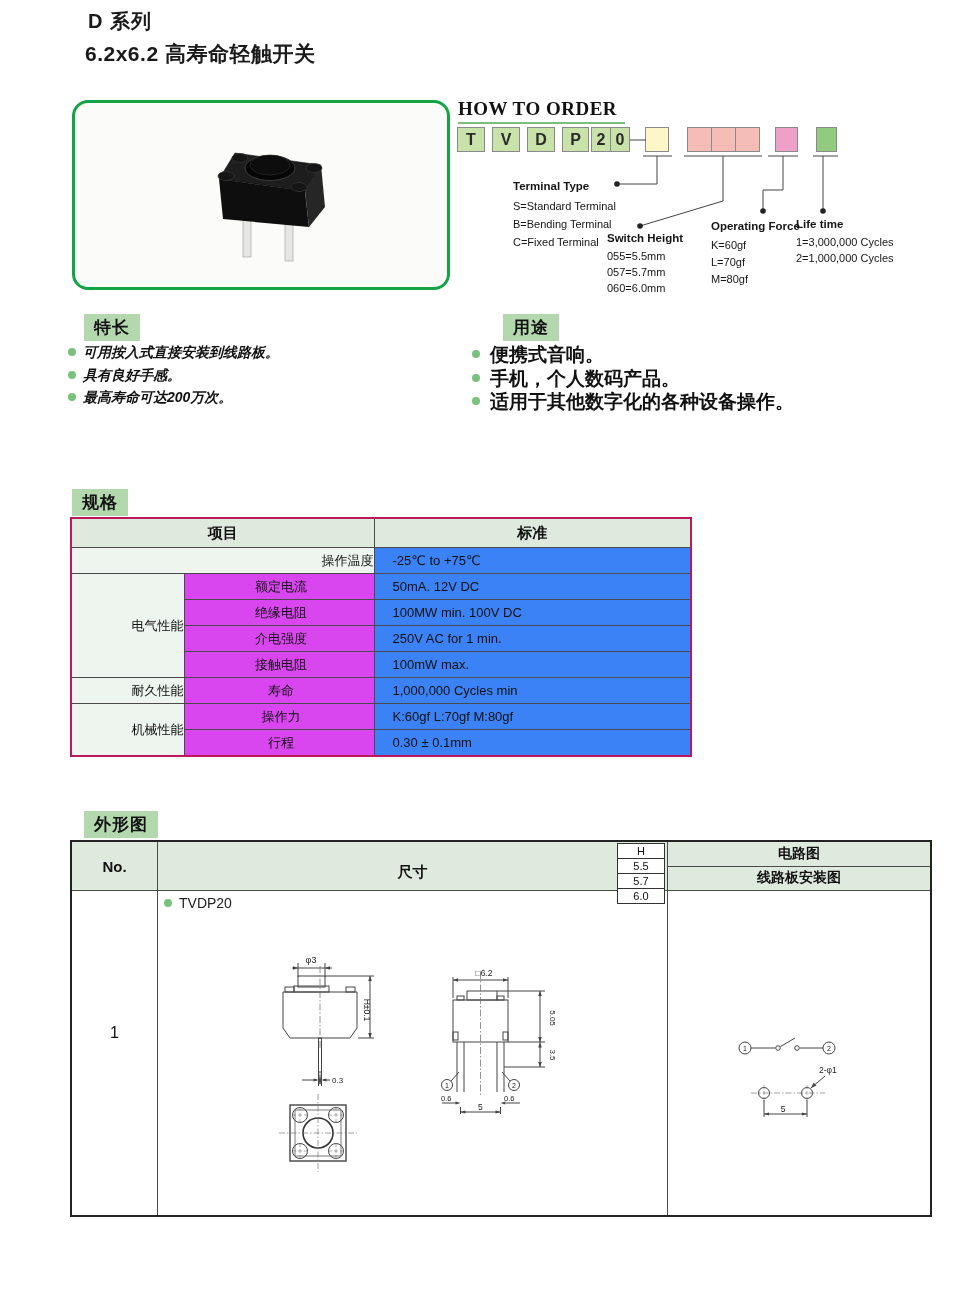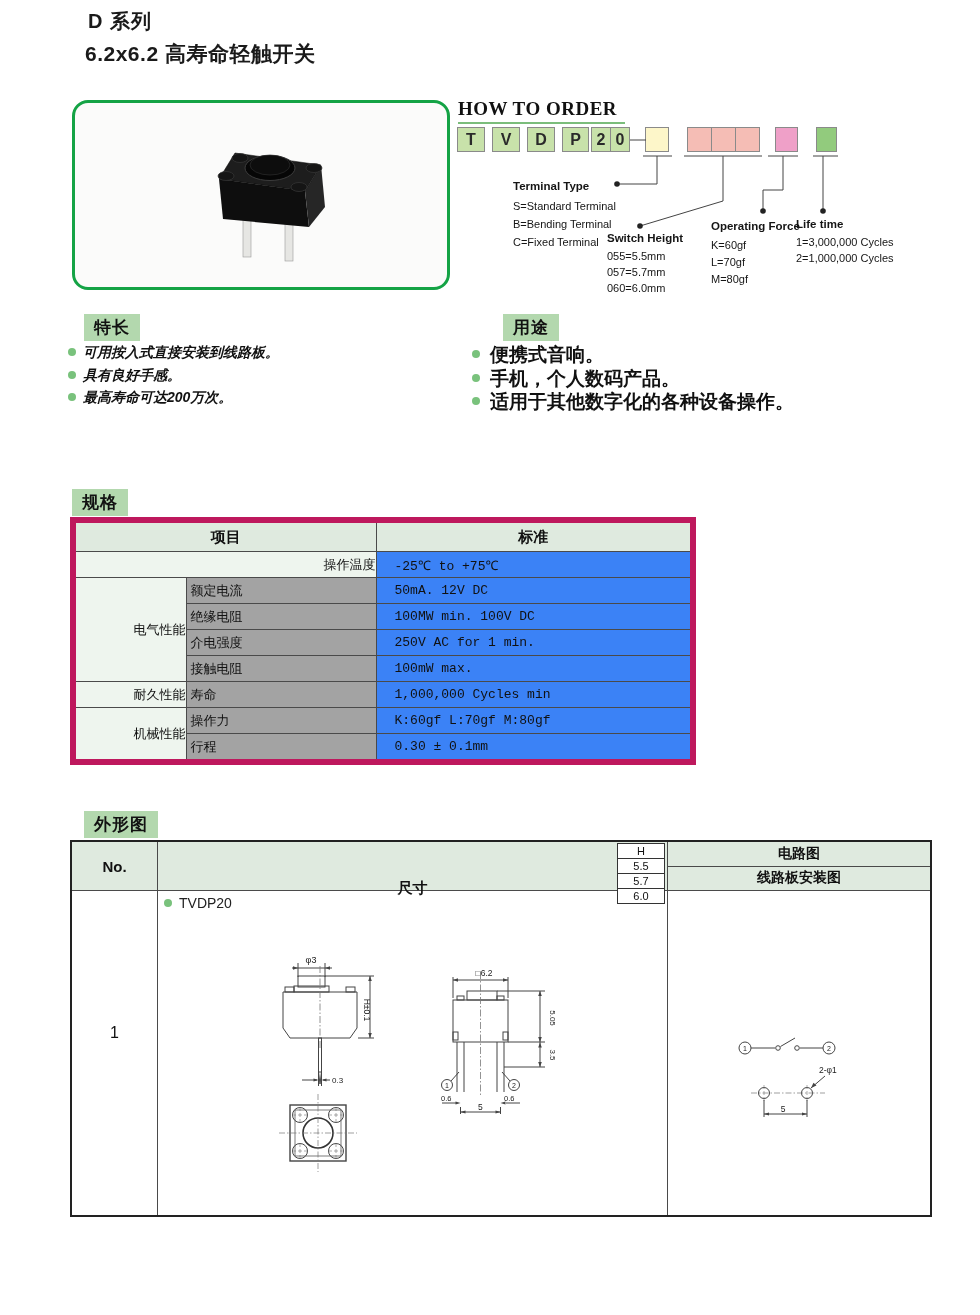--- a/index.html
+++ b/index.html
@@ -33,24 +33,24 @@
             padding:2px 10px;letter-spacing:1px;}
 
   
   .blist{position:absolute;font-size:14px;font-weight:700;color:#111;}
   .blist .bi{position:relative;padding-left:15px;line-height:22.5px;white-space:nowrap;}
   .blist .bi::before{content:"";position:absolute;left:0;top:7px;width:8px;height:8px;border-radius:50%;background:#79c27c;}
 
   
   .spec{left:70px;top:517px;border-collapse:collapse;table-layout:fixed;width:620px;}
   .spec td{border:1px solid #4a4a4a;font-size:13px;color:#111;padding:0;}
-  .spec{border:6px solid #be185d;font-family:Liberation Mono, monospace;}
+  .spec{border:2px solid #be185d;}
   .spec .hd{background:#dfeadf;font-size:15px;font-weight:700;text-align:center;height:28px;}
   .spec .tint{background:#eef5ee;text-align:right;height:25px;}
-  .spec .tintl{background:#a3a3a3;text-align:left;padding-left:4px;height:25px;}
+  .spec .tintl{background:#d946ef;text-align:center;padding-left:4px;height:25px;}
   .spec .val{background:#3b82f6;text-align:left;padding-left:18px;height:25px;}
 
   
   .ot{left:70px;top:840px;width:858px;height:373px;border:2px solid #222;background:#fff;}
   .ot .hbg{left:0;top:0;width:858px;height:48px;background:#dfeadf;}
   .ot .v1{left:85px;top:0;width:1px;height:373px;background:#4a4a4a;}
   .ot .v2{left:595px;top:0;width:1px;height:373px;background:#4a4a4a;}
   .ot .hline{left:0;top:48px;width:858px;height:1px;background:#4a4a4a;}
   .ot .hline2{left:596px;top:24px;width:262px;height:1px;background:#4a4a4a;}
   .ot .hcell{position:absolute;display:flex;align-items:center;justify-content:center;font-weight:700;color:#111;}
@@ -208,21 +208,21 @@
 
   <div class="seclabel" style="left:84px;top:811px;">外形图</div>
 
   <div class="abs ot">
     <div class="abs hbg"></div>
     <div class="abs v1"></div>
     <div class="abs v2"></div>
     <div class="abs hline"></div>
     <div class="abs hline2"></div>
     <div class="hcell" style="left:0;top:0;width:85px;height:48px;font-size:15px;">No.</div>
-    <div class="hcell" style="left:86px;top:16px;width:509px;height:60px;font-size:15px;">尺寸</div>
+    <div class="hcell" style="left:86px;top:0;width:509px;height:60px;font-size:15px;">尺寸</div>
     <div class="hcell" style="left:596px;top:0;width:262px;height:24px;font-size:14px;">电路图</div>
     <div class="hcell" style="left:596px;top:24px;width:262px;height:24px;font-size:14px;">线路板安装图</div>
 
     <div class="abs no-val">1</div>
     <div class="part">TVDP20</div>
 
     <div class="htab">
       <div>H</div>
       <div>5.5</div>
       <div>5.7</div>

